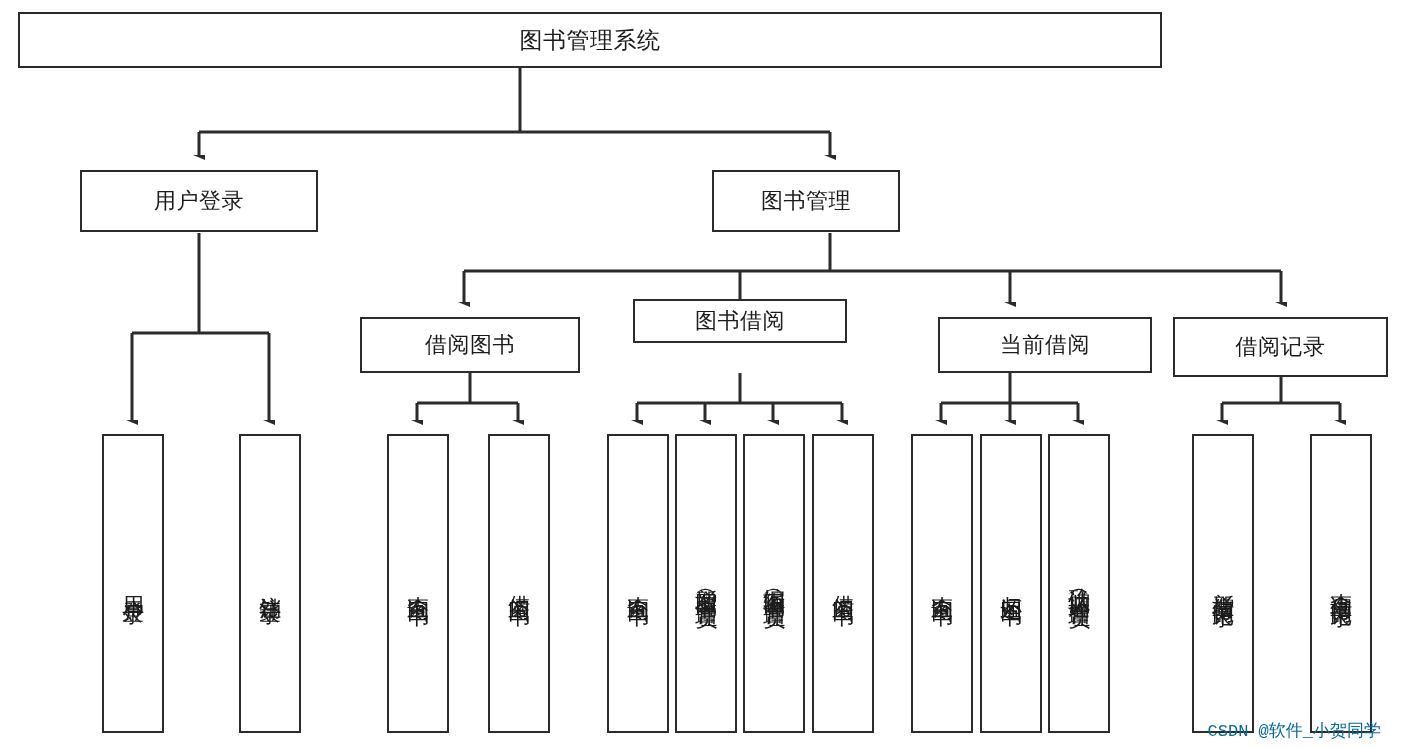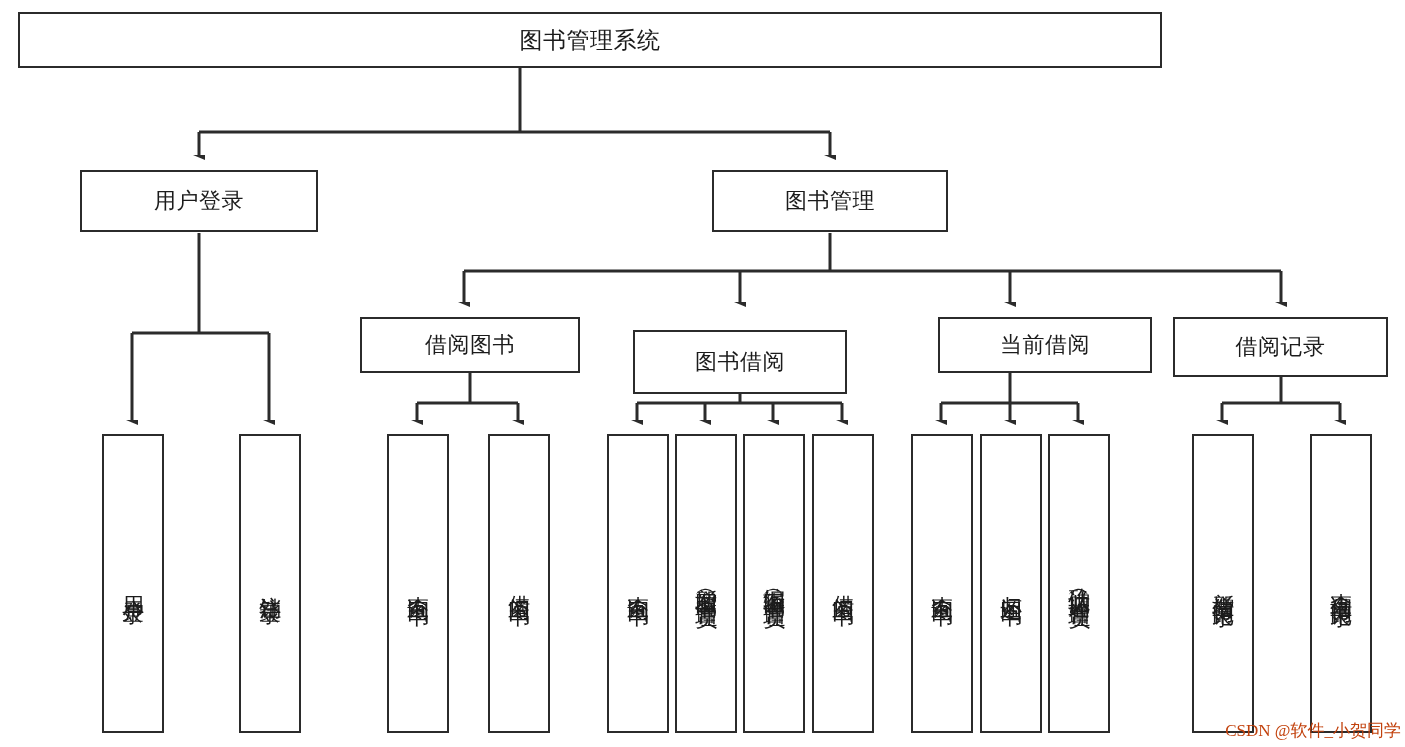--- a/index.html
+++ b/index.html
@@ -50,27 +50,27 @@
   .node.leaf .node-label {
     writing-mode: vertical-rl;
     text-orientation: upright;
     font-size: 22px;
     line-height: 1.3;
     letter-spacing: 3px;
     white-space: nowrap;
   }
   #watermark {
     position: absolute;
-    right: 4px;
+    right: 24px;
     bottom: 5px;
     font-size: 17px;
-    color: #c2410c;
+    color: #0369a1;
     z-index: 5;
     white-space: nowrap;
-    font-family: Liberation Serif, serif;
+    font-family: Liberation Mono, monospace;
   }
 </style>
 </head>
 <body>
 
 <div id="canvas">
 
   <svg id="diagram-svg" viewBox="0 0 1405 747" xmlns="http://www.w3.org/2000/svg">
     <defs>
       <marker id="arrowhead" markerWidth="10" markerHeight="12" refX="1" refY="6" orient="auto" markerUnits="userSpaceOnUse">
@@ -133,28 +133,28 @@
     </g>
   </svg>
 
   <div class="node root" style="left:18px; top:12px; width:1144px; height:56px;">
     <span class="node-label">图书管理系统</span>
   </div>
 
   <div class="node" style="left:80px; top:170px; width:238px; height:62px;">
     <span class="node-label">用户登录</span>
   </div>
-  <div class="node" style="left:712px; top:170px; width:236px; height:62px;">
+  <div class="node" style="left:712px; top:170px; width:188px; height:62px;">
     <span class="node-label">图书管理</span>
   </div>
 
   <div class="node" style="left:360px; top:317px; width:220px; height:56px;">
     <span class="node-label">借阅图书</span>
   </div>
-  <div class="node" style="left:633px; top:330px; width:214px; height:64px;">
+  <div class="node" style="left:633px; top:299px; width:214px; height:44px;">
     <span class="node-label">图书借阅</span>
   </div>
   <div class="node" style="left:903px; top:317px; width:214px; height:56px;margin-left:35px;">
     <span class="node-label">当前借阅</span>
   </div>
   <div class="node" style="left:1173px; top:317px; width:215px; height:60px;">
     <span class="node-label">借阅记录</span>
   </div>
 
   <div class="node leaf" style="left:102px; top:434px; width:62px; height:299px;">

